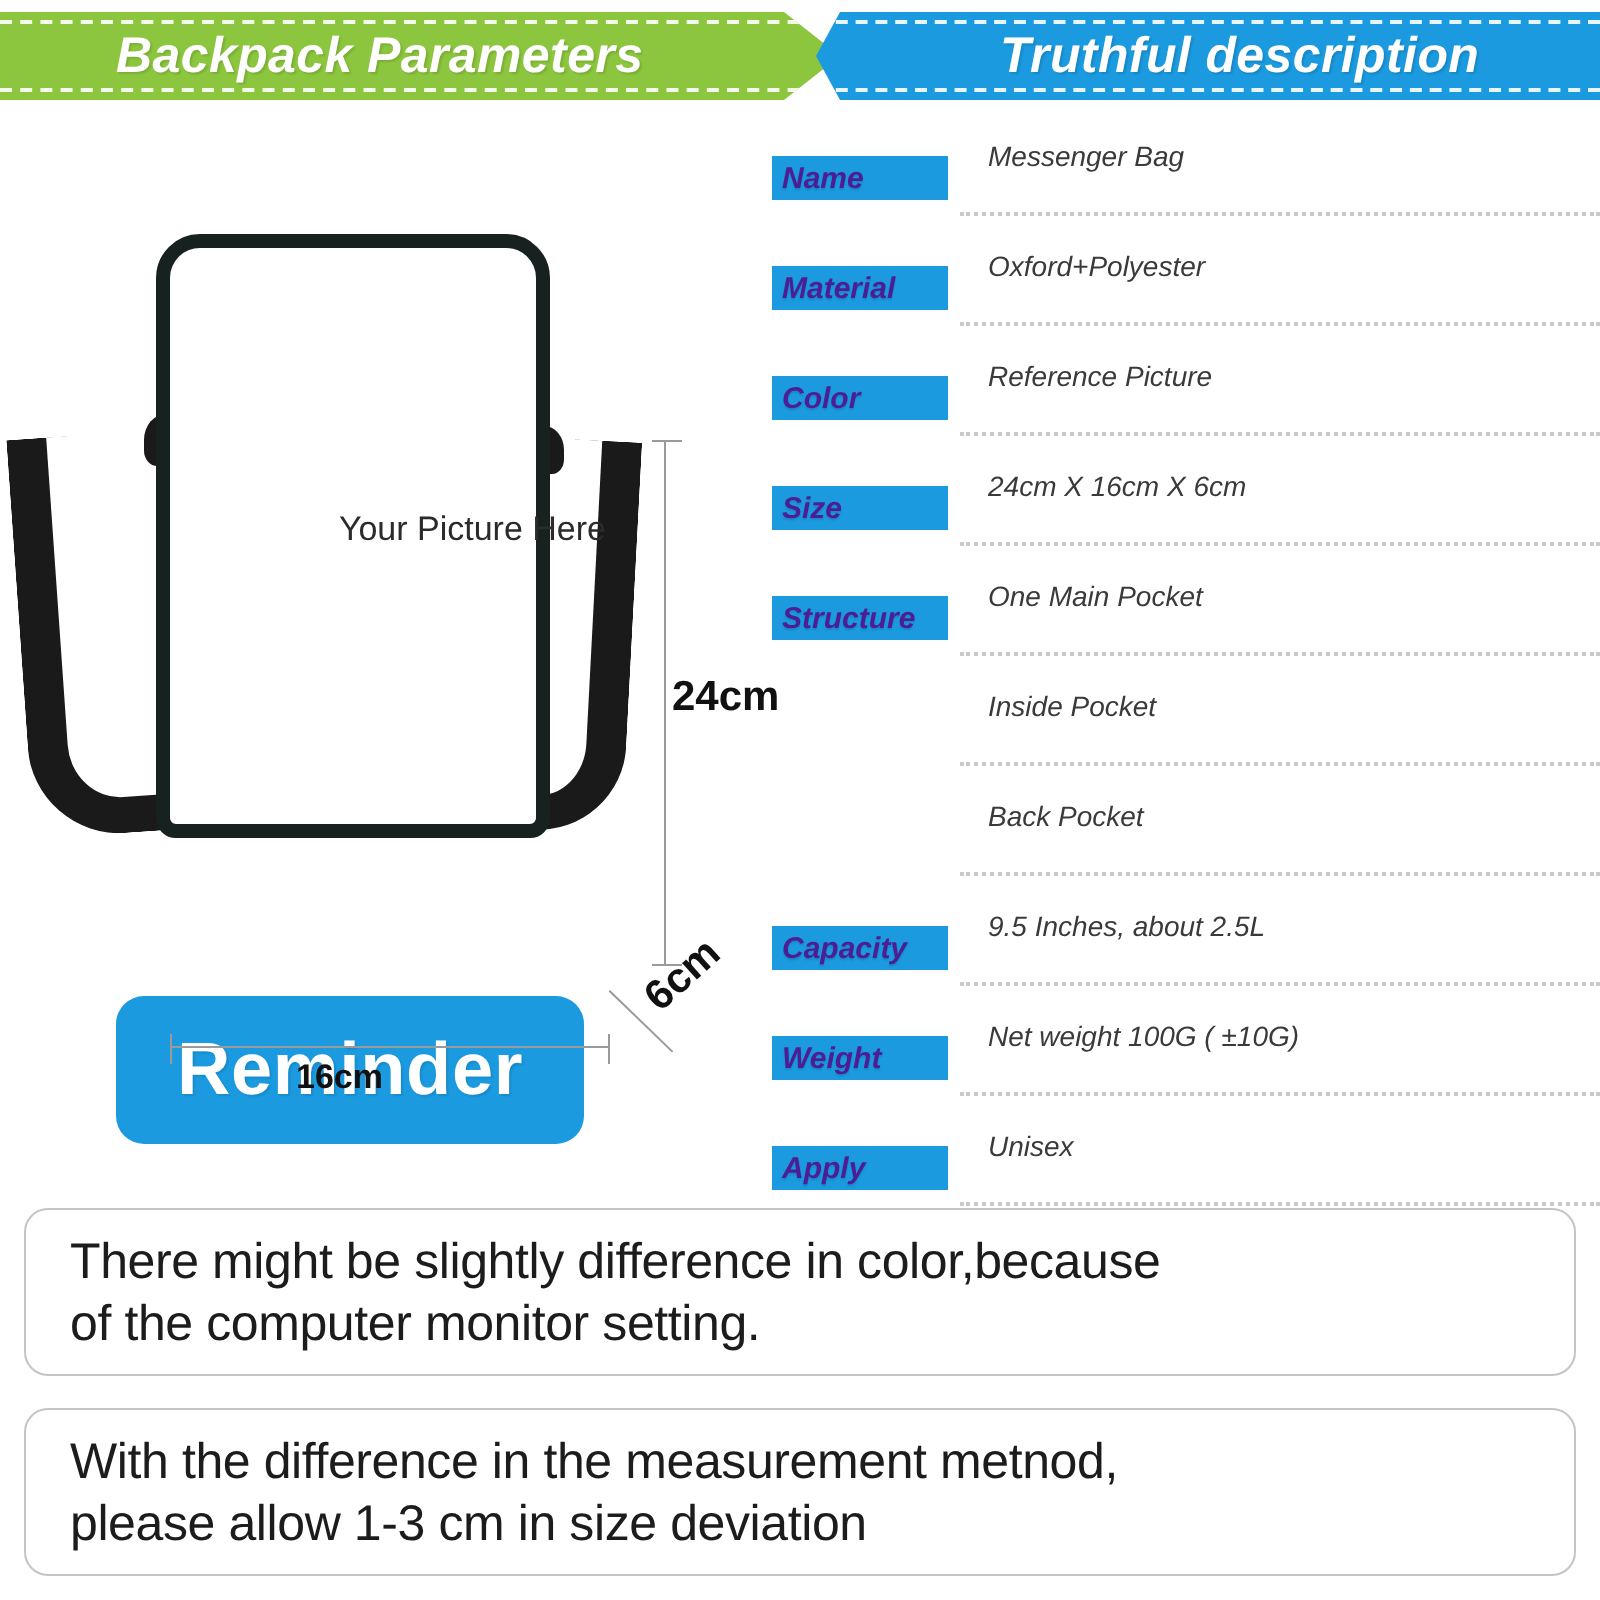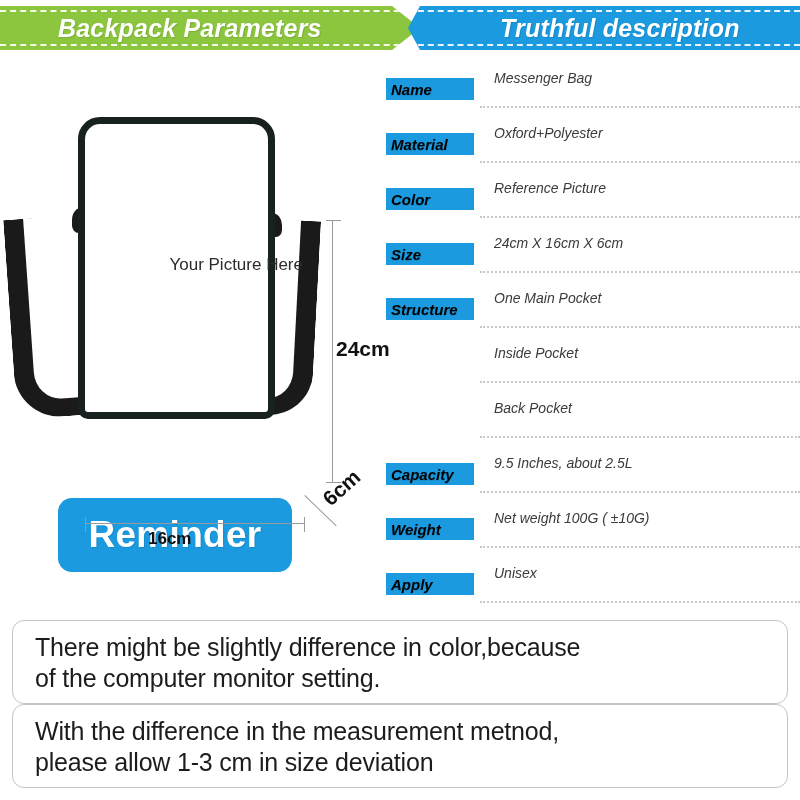--- a/index.html
+++ b/index.html
@@ -142,21 +142,21 @@
 
   
   .spec{position:absolute;left:386px;top:62px;width:414px;}
   .spec-row{position:relative;height:55px;}
   .tag{
     position:absolute;left:0;top:16px;width:88px;height:22px;
     background:#1b9ae0;
     display:flex;align-items:center;
   }
   .tag span{
-    color:#000000;font-style:italic;font-size:15px;
+    color:#4c1d95;font-style:italic;font-size:15px;
     font-weight:600;padding-left:5px;white-space:nowrap;
     text-shadow:0 1px 1px rgba(0,0,0,.12);
   }
   .val{
     position:absolute;left:108px;top:8px;width:306px;
     font-style:italic;font-size:14px;color:#3a3a3a;
     white-space:nowrap;
   }
   .dots{
     position:absolute;left:94px;bottom:9px;width:320px;height:0;
@@ -167,21 +167,21 @@
   .note{
     position:absolute;left:12px;width:776px;
     border:1.5px solid #c4c4c4;border-radius:12px;
     background:#ffffff;box-sizing:border-box;
     padding:11px 22px 13px 22px;
   }
   .note p{
     margin:0;font-size:25px;line-height:1.22;color:#1c1c1c;
     font-stretch:condensed;letter-spacing:-.2px;
   }
-  .note-1{top:620px;height:84px;}
+  .note-1{top:604px;height:84px;}
   .note-2{top:704px;height:84px;}
 </style>
 </head>
 <body>
 
 <div id="page">
 
   <div class="header">
     <div class="hdr-green">
       <div class="hdr-dash t"></div>

